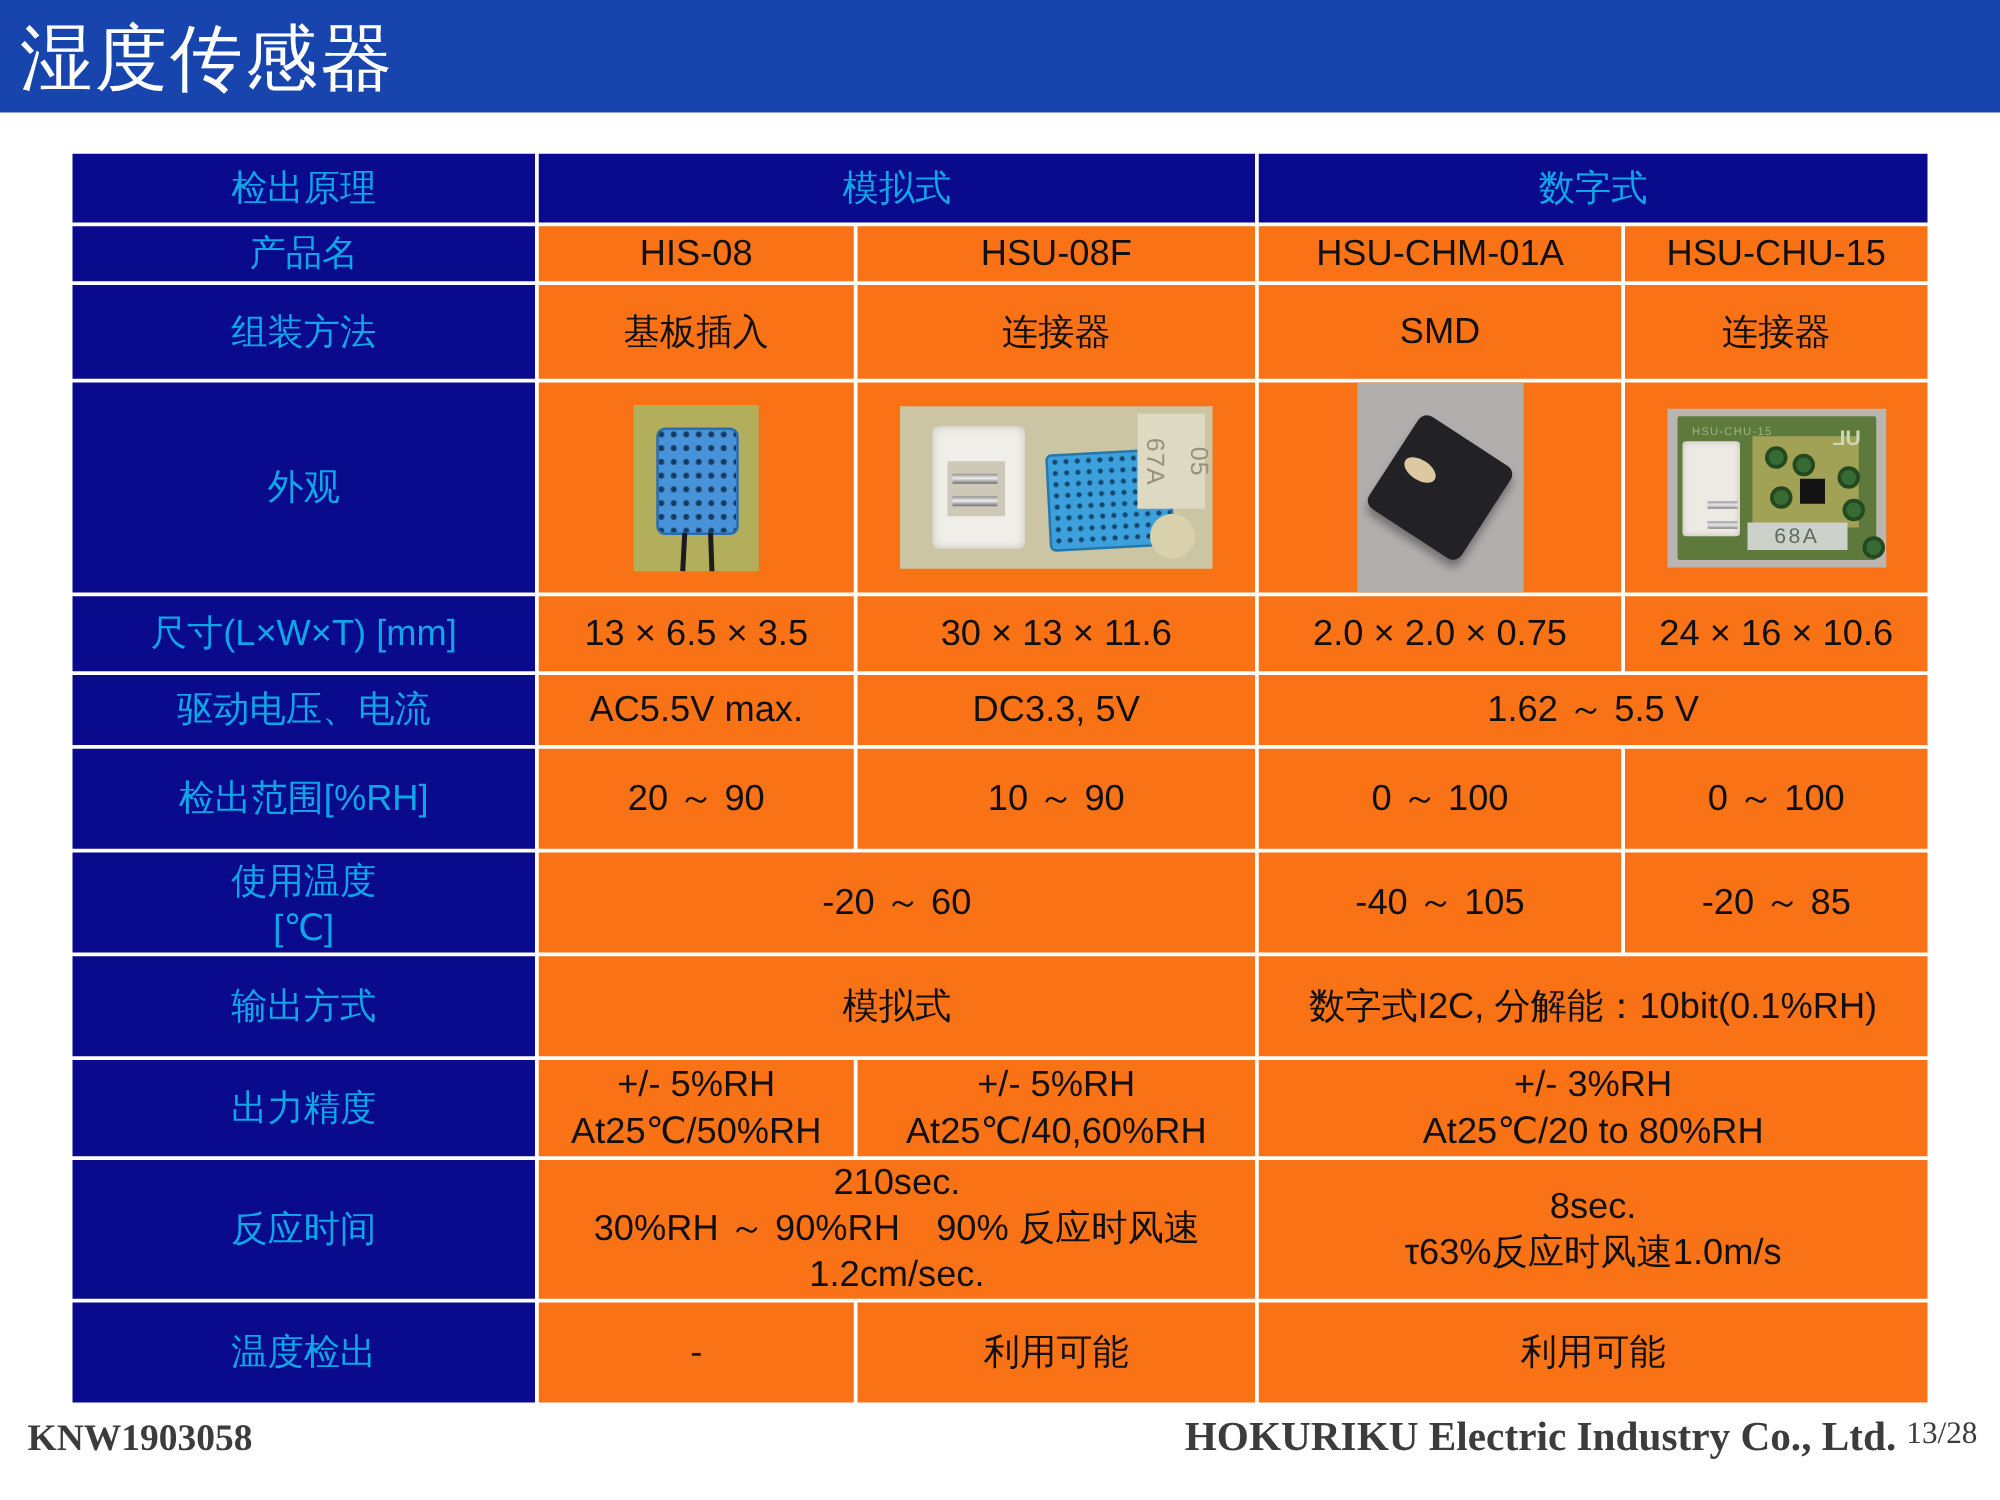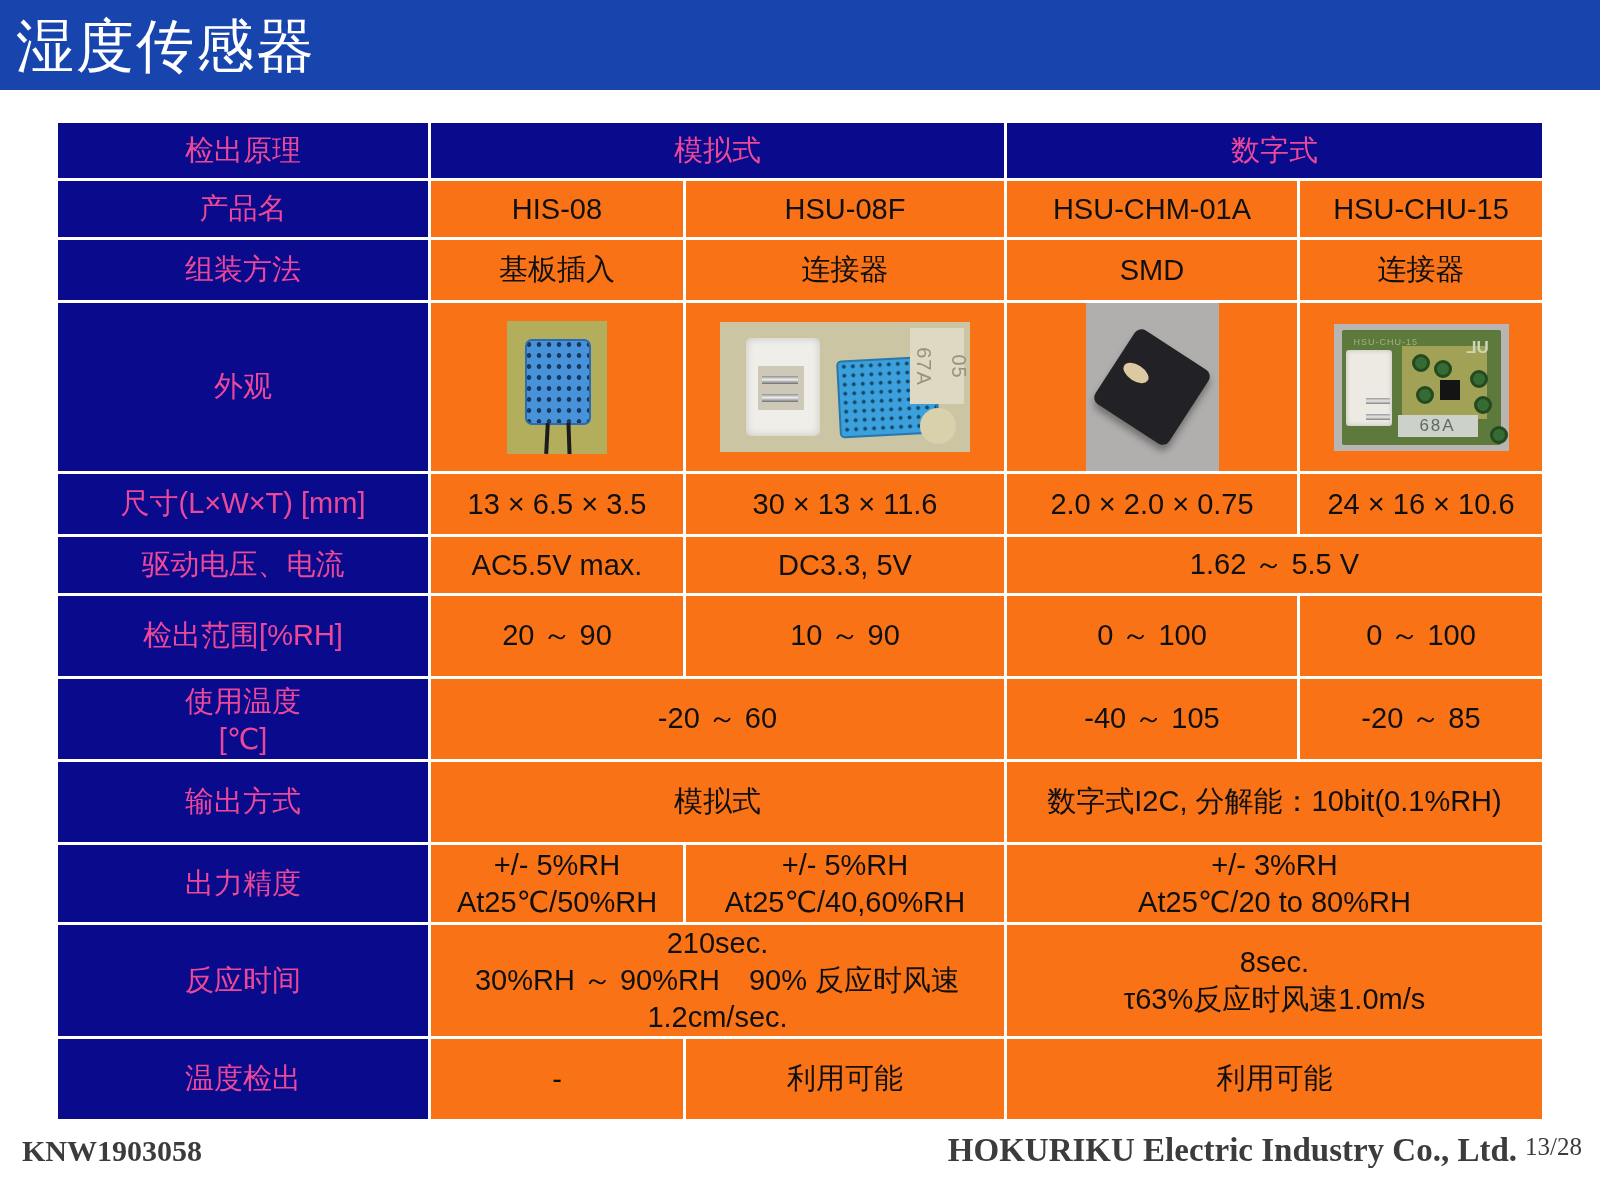--- a/index.html
+++ b/index.html
@@ -3,21 +3,21 @@
 <meta charset="utf-8">
 <style>
   html,body{margin:0;padding:0;width:1600px;height:1200px;background:#ffffff;overflow:hidden;
     font-family:"Liberation Sans","DejaVu Sans",sans-serif;}
   
   .banner{position:absolute;left:0;top:0;width:1600px;height:90px;background:#1845AD;}
   .banner .title{position:absolute;left:16px;top:8px;font-size:58px;font-weight:normal;color:#ffffff;letter-spacing:2px;}
   
   table.spec{position:absolute;left:55px;top:120px;border-collapse:separate;border-spacing:3px;table-layout:fixed;}
   td{padding:0 6px;text-align:center;vertical-align:middle;overflow:hidden;}
-  td.h{background:#0A0A8C;color:#ec4899;font-size:29px;}
+  td.h{background:#0A0A8C;color:#0ea5e9;font-size:29px;}
   td.d{background:#f97316;color:#101010;font-size:29px;}
   td.d .ln{line-height:37px;}
   
   .photo-wrap{display:flex;justify-content:center;align-items:center;}
   .p1{width:100px;height:133px;background:#b3ae5c;position:relative;}
   .p1 .sensor{position:absolute;left:18px;top:18px;width:62px;height:82px;background-color:#4792d8;
       border:2px solid #2b6cb0;border-radius:7px;
       background-image:radial-gradient(circle,#173a63 2px,transparent 2.7px);
       background-size:10px 11px;background-position:7px 9px;}
   .p1 .pin{position:absolute;top:102px;width:4px;height:31px;background:#1c1c1c;}
@@ -80,28 +80,28 @@
       <col style="width:318px">
       <col style="width:290px">
       <col style="width:242px">
   </colgroup>
   <tbody>
       <tr style="height:55px">
     <td class="h">检出原理</td>
     <td class="h" colspan="2">模拟式</td>
     <td class="h" colspan="2">数字式</td>
   </tr>
-  <tr style="height:56px">
+  <tr style="height:44px">
     <td class="h">产品名</td>
     <td class="d">HIS-08</td>
     <td class="d">HSU-08F</td>
     <td class="d">HSU-CHM-01A</td>
     <td class="d">HSU-CHU-15</td>
   </tr>
-  <tr style="height:60px">
+  <tr style="height:75px">
     <td class="h">组装方法</td>
     <td class="d">基板插入</td>
     <td class="d">连接器</td>
     <td class="d">SMD</td>
     <td class="d">连接器</td>
   </tr>
   <tr style="height:160px">
     <td class="h">外观</td>
     <td class="d">
       <div class="photo-wrap">

